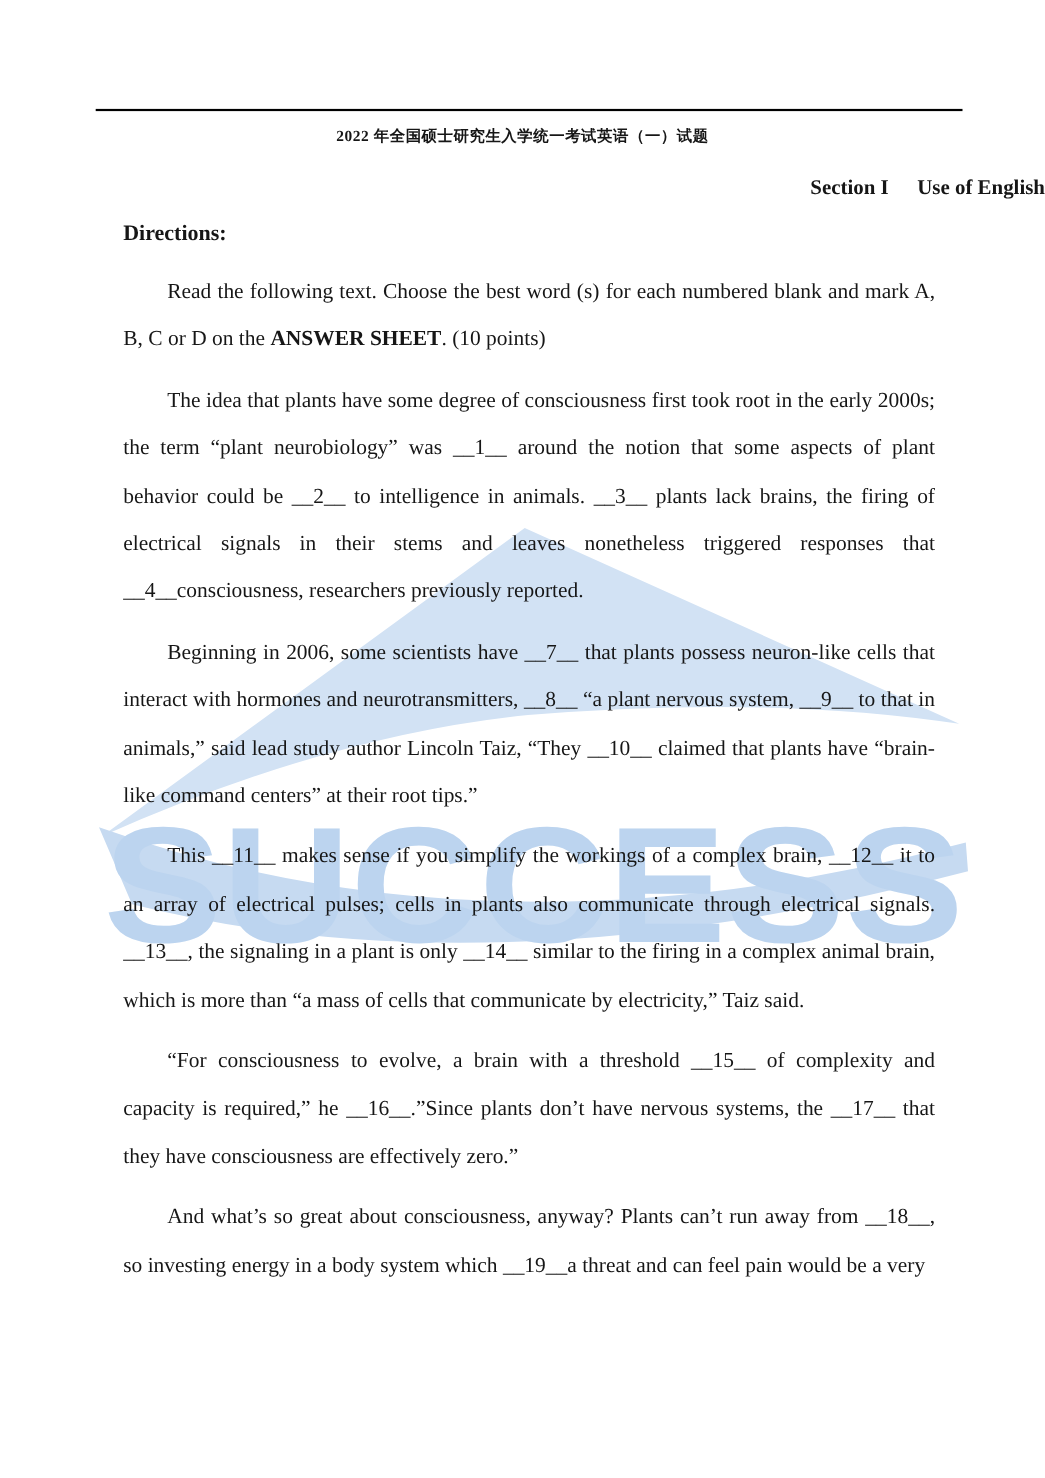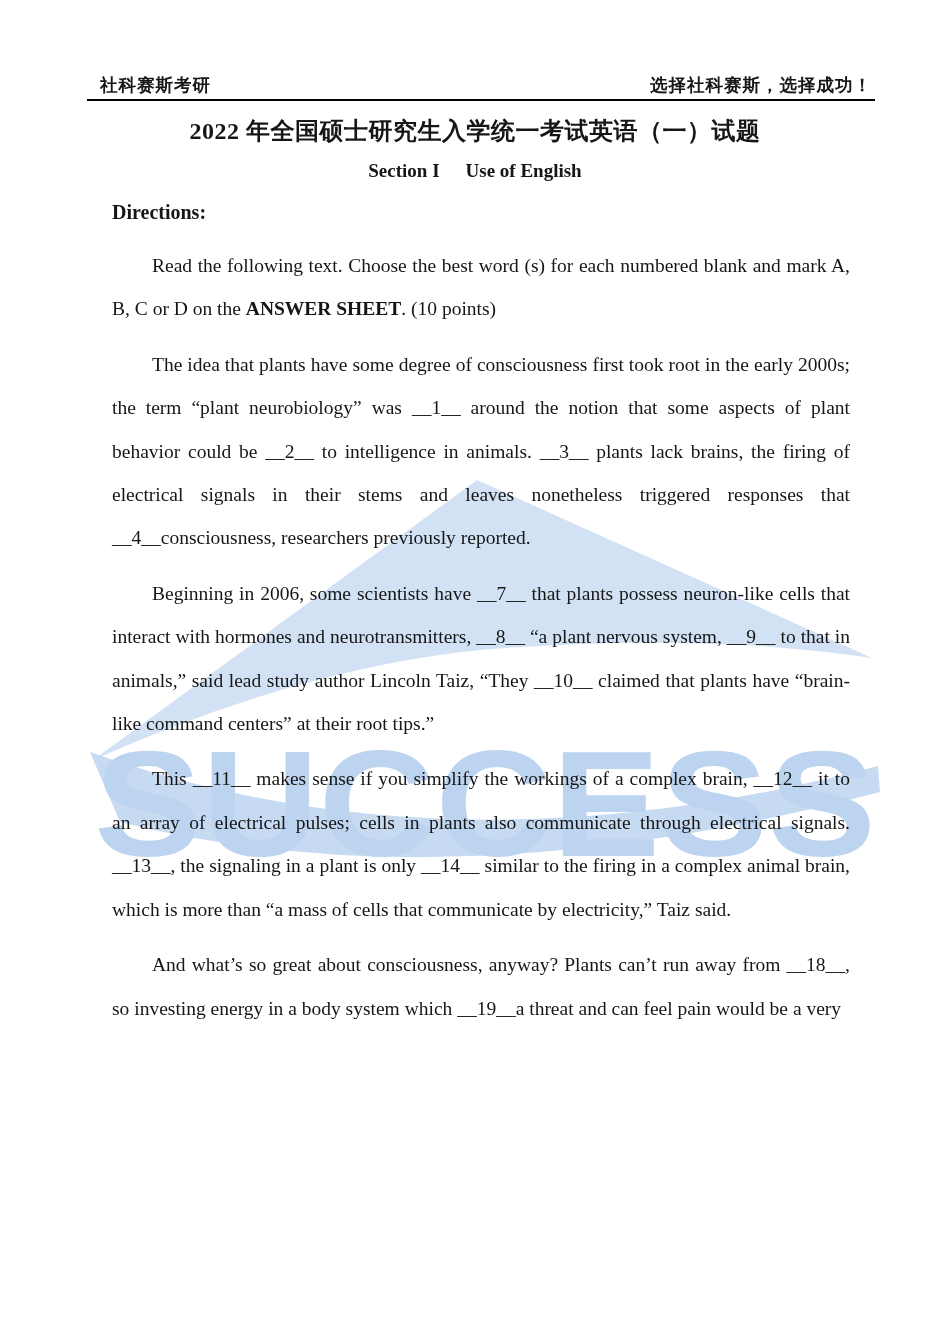--- a/index.html
+++ b/index.html
@@ -15,25 +15,25 @@
   .hdr{
     position:absolute;top:73px;left:100px;width:772px;
     display:flex;justify-content:space-between;align-items:baseline;
     font-weight:bold;font-size:17.5px;letter-spacing:1px;
     font-family:"Liberation Serif","DejaVu Serif",serif;
   }
   .rule{position:absolute;top:99px;left:87px;width:788px;height:0;border-top:2.5px solid #000;}
 
   .title{
     position:absolute;top:115px;left:0;width:100%;
-    text-align:center;font-size:24px;font-weight:bold;letter-spacing:.5px;
+    text-align:center;font-size:14px;font-weight:bold;letter-spacing:.5px;
   }
   .section{
     position:absolute;top:160px;left:0;width:100%;
-    text-align:center;font-size:19px;font-weight:bold;
+    text-align:right;font-size:19px;font-weight:bold;
   }
   .section .gap{display:inline-block;width:26px;}
 
   .dirlabel{position:absolute;top:201px;left:112px;font-size:20px;font-weight:bold;}
 
   .bodytext{
     position:absolute;top:232px;left:100px;width:762px;
     font-size:19.5px;line-height:43.4px;text-align:justify;
     text-justify:inter-word;
   }
@@ -51,36 +51,33 @@
 <div class="page">
 
   <svg class="watermark" viewBox="0 0 950 1344" xmlns="http://www.w3.org/2000/svg" aria-hidden="true">
     <path d="M 477 480 L 93 760 Q 300 668 480 650 Q 700 632 872 658 Z" fill="#d2e2f4"></path>
     <path d="M 90 752 Q 450 880 878 766 L 880 792 Q 450 905 120 822 Z" fill="#c6daf1"></path>
     <text class="wm-success" x="94" y="856" font-size="150" textLength="782" lengthAdjust="spacingAndGlyphs" fill="#bcd4ef">SUCCESS</text>
   </svg>
 
   <div class="content">
 
-    <div class="hdr">
-      <span>社科赛斯考研</span>
-      <span>选择社科赛斯，选择成功！</span>
-    </div>
     <div class="rule"></div>
 
     <div class="title">2022 年全国硕士研究生入学统一考试英语（一）试题</div>
 
     <div class="section">
       <span>Section I</span><span class="gap"></span><span>Use of English</span>
     </div>
 
     <div class="dirlabel">Directions:</div>
 
     <div class="bodytext">
       <p><span>Read the following text. Choose the best word (s) for each numbered blank and mark A, B, C or D on the </span><span class="bold">ANSWER SHEET</span><span>. (10 points)</span></p>
       <p>The idea that plants have some degree of consciousness first took root in the early 2000s; the term “plant neurobiology” was __1__ around the notion that some aspects of plant behavior could be __2__ to intelligence in animals. __3__ plants lack brains, the firing of electrical signals in their stems and leaves nonetheless triggered responses that __4__consciousness, researchers previously reported.</p>
       <p>Beginning in 2006, some scientists have __7__ that plants possess neuron-like cells that interact with hormones and neurotransmitters, __8__ “a plant nervous system, __9__ to that in animals,” said lead study author Lincoln Taiz, “They __10__ claimed that plants have “brain-like command centers” at their root tips.”</p>
       <p>This __11__ makes sense if you simplify the workings of a complex brain, __12__ it to an array of electrical pulses; cells in plants also communicate through electrical signals. __13__, the signaling in a plant is only __14__ similar to the firing in a complex animal brain, which is more than “a mass of cells that communicate by electricity,” Taiz said.</p>
+      <p>“For consciousness to evolve, a brain with a threshold __15__ of complexity and capacity is required,” he __16__.”Since plants don’t have nervous systems, the __17__ that they have consciousness are effectively zero.”</p>
       <p>And what’s so great about consciousness, anyway? Plants can’t run away from __18__, so investing energy in a body system which __19__a threat and can feel pain would be a very</p>
     </div>
 
   </div>
 </div>
 
 </body></html>

